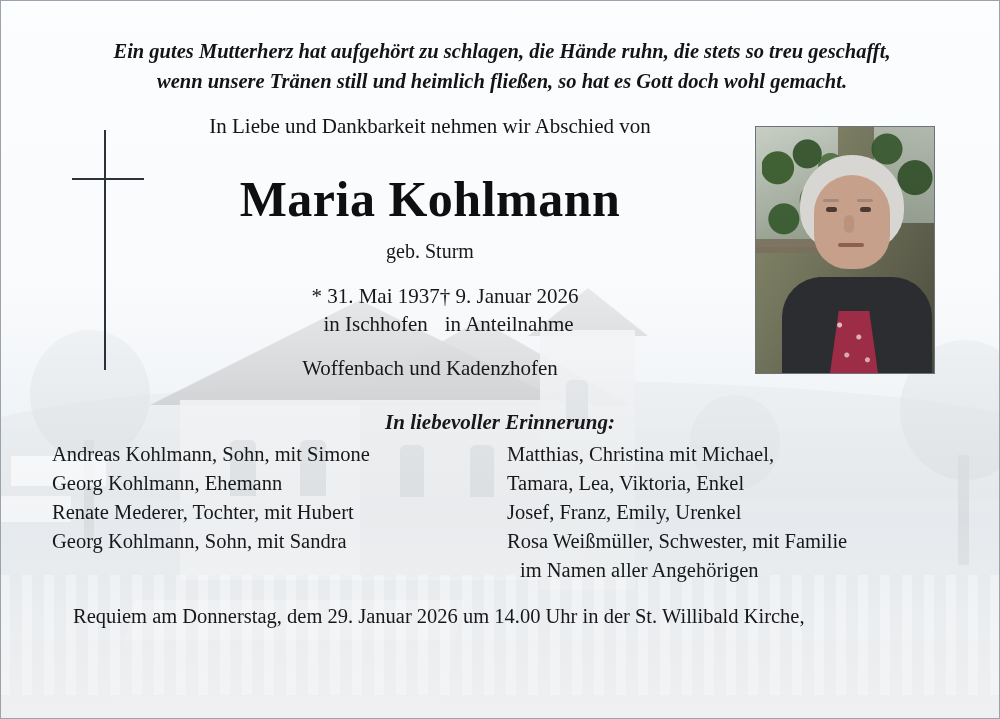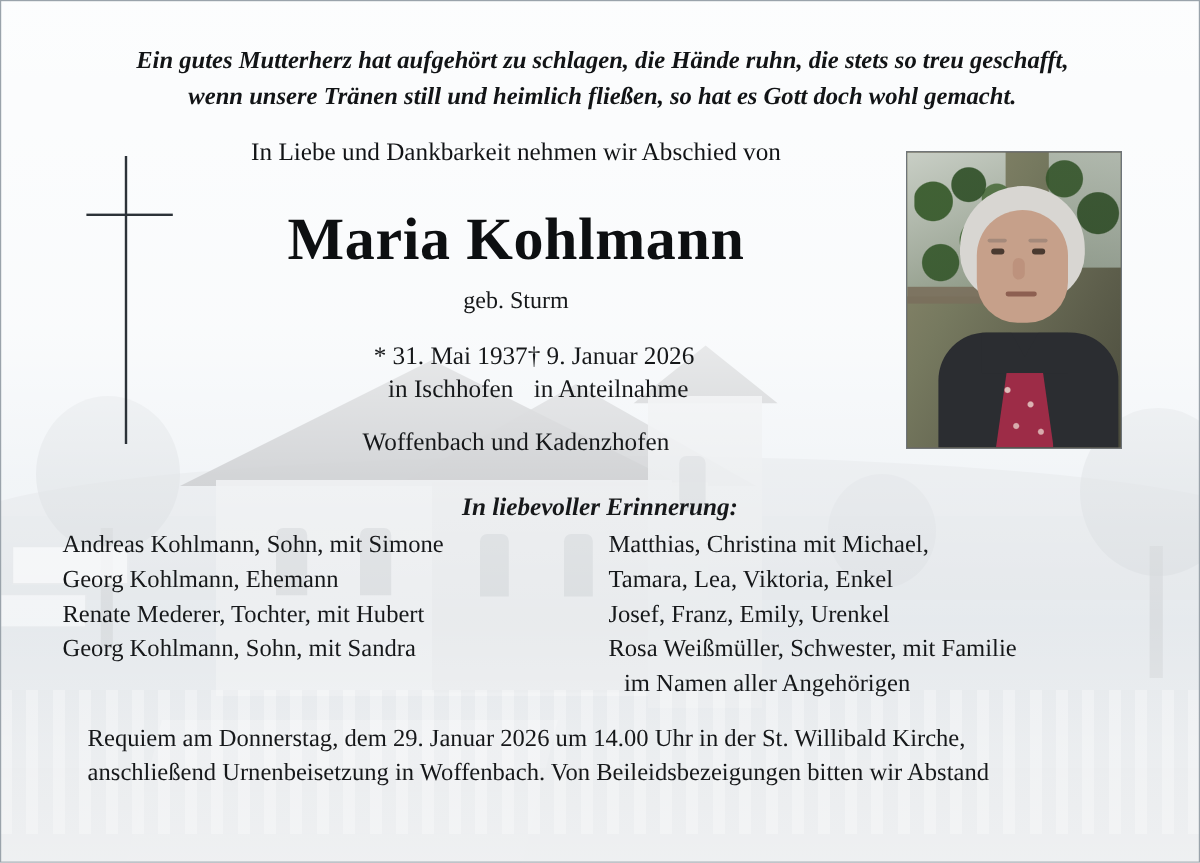--- a/index.html
+++ b/index.html
@@ -436,21 +436,20 @@
         <div>Matthias, Christina mit Michael,</div>
         <div>Tamara, Lea, Viktoria, Enkel</div>
         <div>Josef, Franz, Emily, Urenkel</div>
         <div>Rosa Weißmüller, Schwester, mit Familie</div>
         <div class="indent">im Namen aller Angehörigen</div>
       </div>
     </div>
 
     <div class="closing">
       <div>Requiem am Donnerstag, dem 29. Januar 2026 um 14.00 Uhr in der St. Willibald Kirche,</div>
-      <div>anschließend Urnenbeisetzung in Woffenbach. Von Beileidsbezeigungen bitten wir Abstand</div>
     </div>
 
     <div class="portrait">
       <div class="p-bg"></div>
       <div class="p-window"></div>
       <div class="p-window2"></div>
       <div class="p-plant"></div>
       <div class="p-plant2"></div>
       <div class="p-shelf"></div>
       <div class="p-hair"></div>

